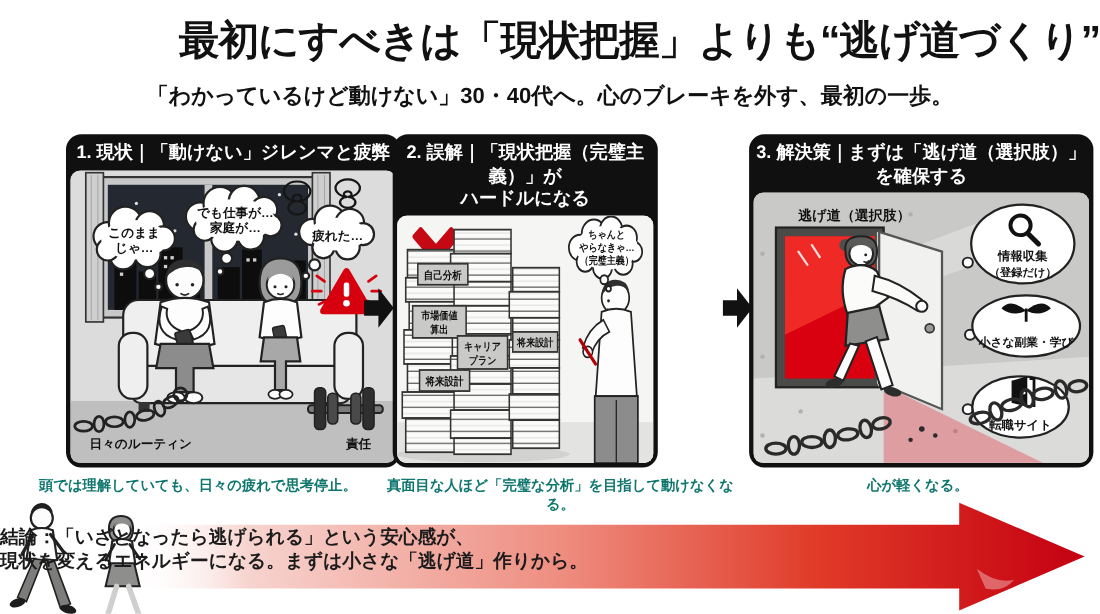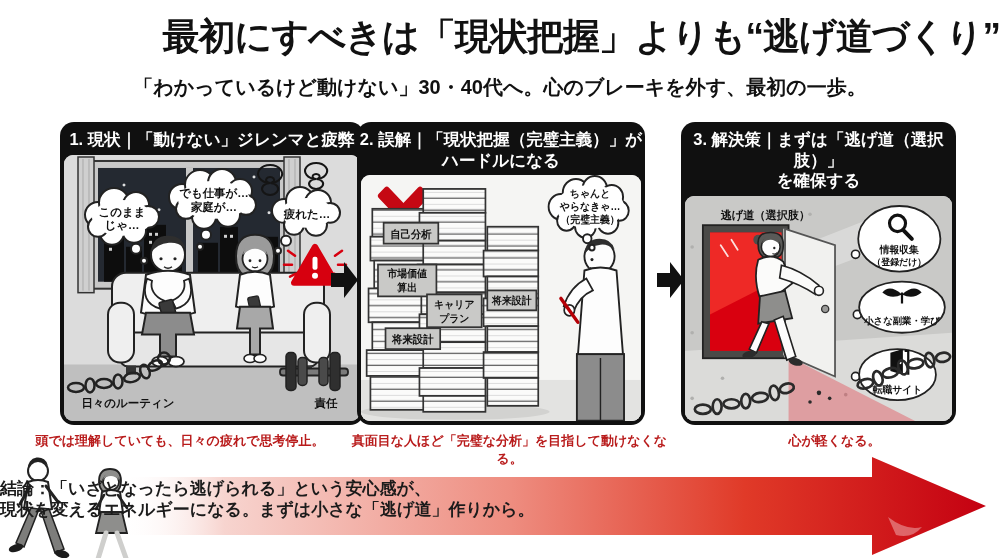--- a/index.html
+++ b/index.html
@@ -5,30 +5,30 @@
   html,body{margin:0;padding:0;}
   body{width:1000px;height:558px;position:relative;background:#ffffff;overflow:hidden;
        font-family:"Liberation Sans","DejaVu Sans",sans-serif;color:#111;}
   .title{position:absolute;top:12px;left:0;width:100%;text-align:right;
          font-size:37px;font-weight:900;letter-spacing:-1px;}
   .subtitle{position:absolute;top:74px;left:0;width:100%;text-align:center;
          font-size:20px;font-weight:800;}
   .panel{position:absolute;top:122px;height:303px;background:#101010;border-radius:14px;
          display:flex;flex-direction:column;box-sizing:border-box;}
   #panel1{left:28px;width:304px;margin-left:32px;}
-  #panel2{left:357px;width:288px;}
-  #panel3{left:681px;width:275px;}
+  #panel2{left:357px;width:241px;}
+  #panel3{left:681px;width:313px;}
   .panel-header{color:#fff;font-weight:800;text-align:center;font-size:16.5px;
          line-height:1.25;padding:7px 2px 5px;}
   .panel-art{flex:1;margin:0 4px 4px;border-radius:9px;overflow:hidden;background:#d9d9d9;position:relative;}
   .panel-art svg{position:absolute;left:0;top:0;width:100%;height:100%;}
   svg text{font-weight:700;fill:#111;font-family:inherit;}
   .flow-arrow{position:absolute;top:260px;width:28px;height:40px;}
   #arrow1{left:331px;} #arrow2{left:657px;}
-  .caption{position:absolute;top:432px;text-align:center;font-size:13px;font-weight:800;line-height:1.4;color:#b91c1c;}
+  .caption{position:absolute;top:432px;text-align:center;font-size:13px;font-weight:800;line-height:1.4;color:#0f766e;}
   #cap1{left:14px;width:332px;}
   #cap2{left:345px;width:329px;}
   #cap3{left:669px;width:331px;}
   .banner{position:absolute;left:0;top:455px;width:1000px;height:103px;}
   .banner svg{position:absolute;left:0;top:0;}
   .banner-text{position:absolute;left:0;width:980px;font-size:17px;font-weight:900;color:#1b1b1b;}
   .bt1{top:477px;}
   .bt2{top:498px;}
   .walkers{position:absolute;left:700px;top:440px;width:170px;height:118px;}
 </style>

